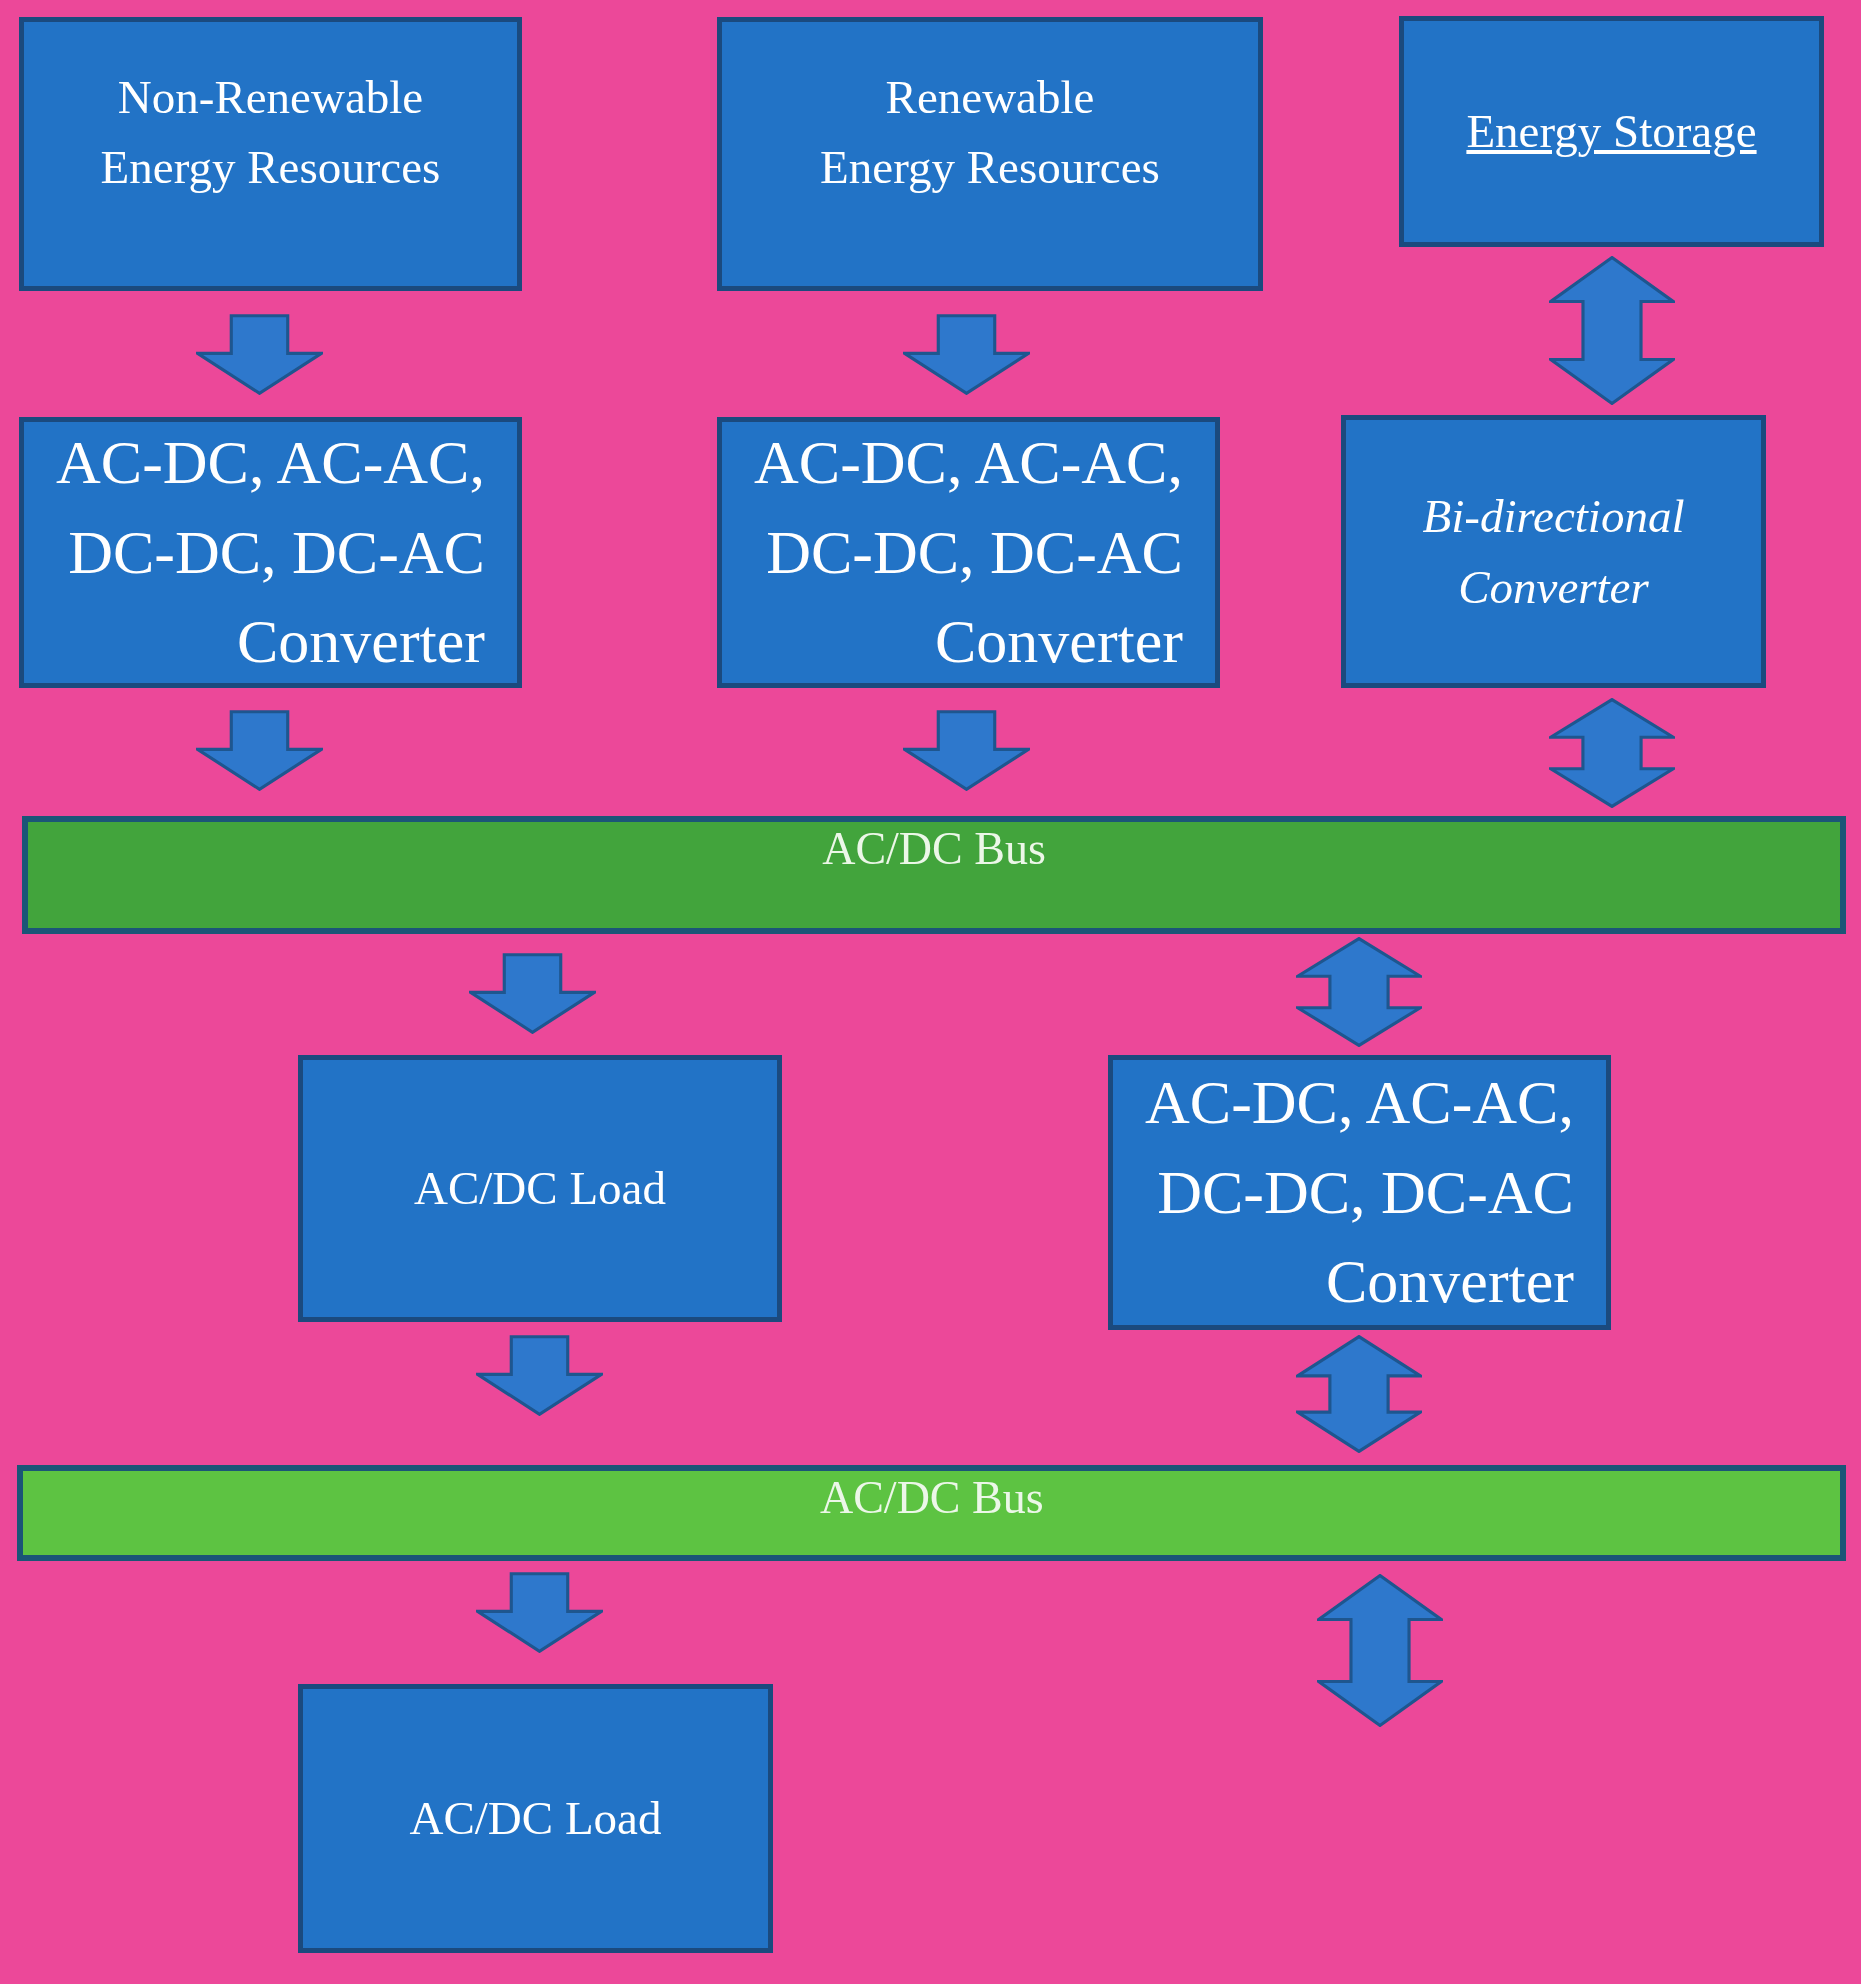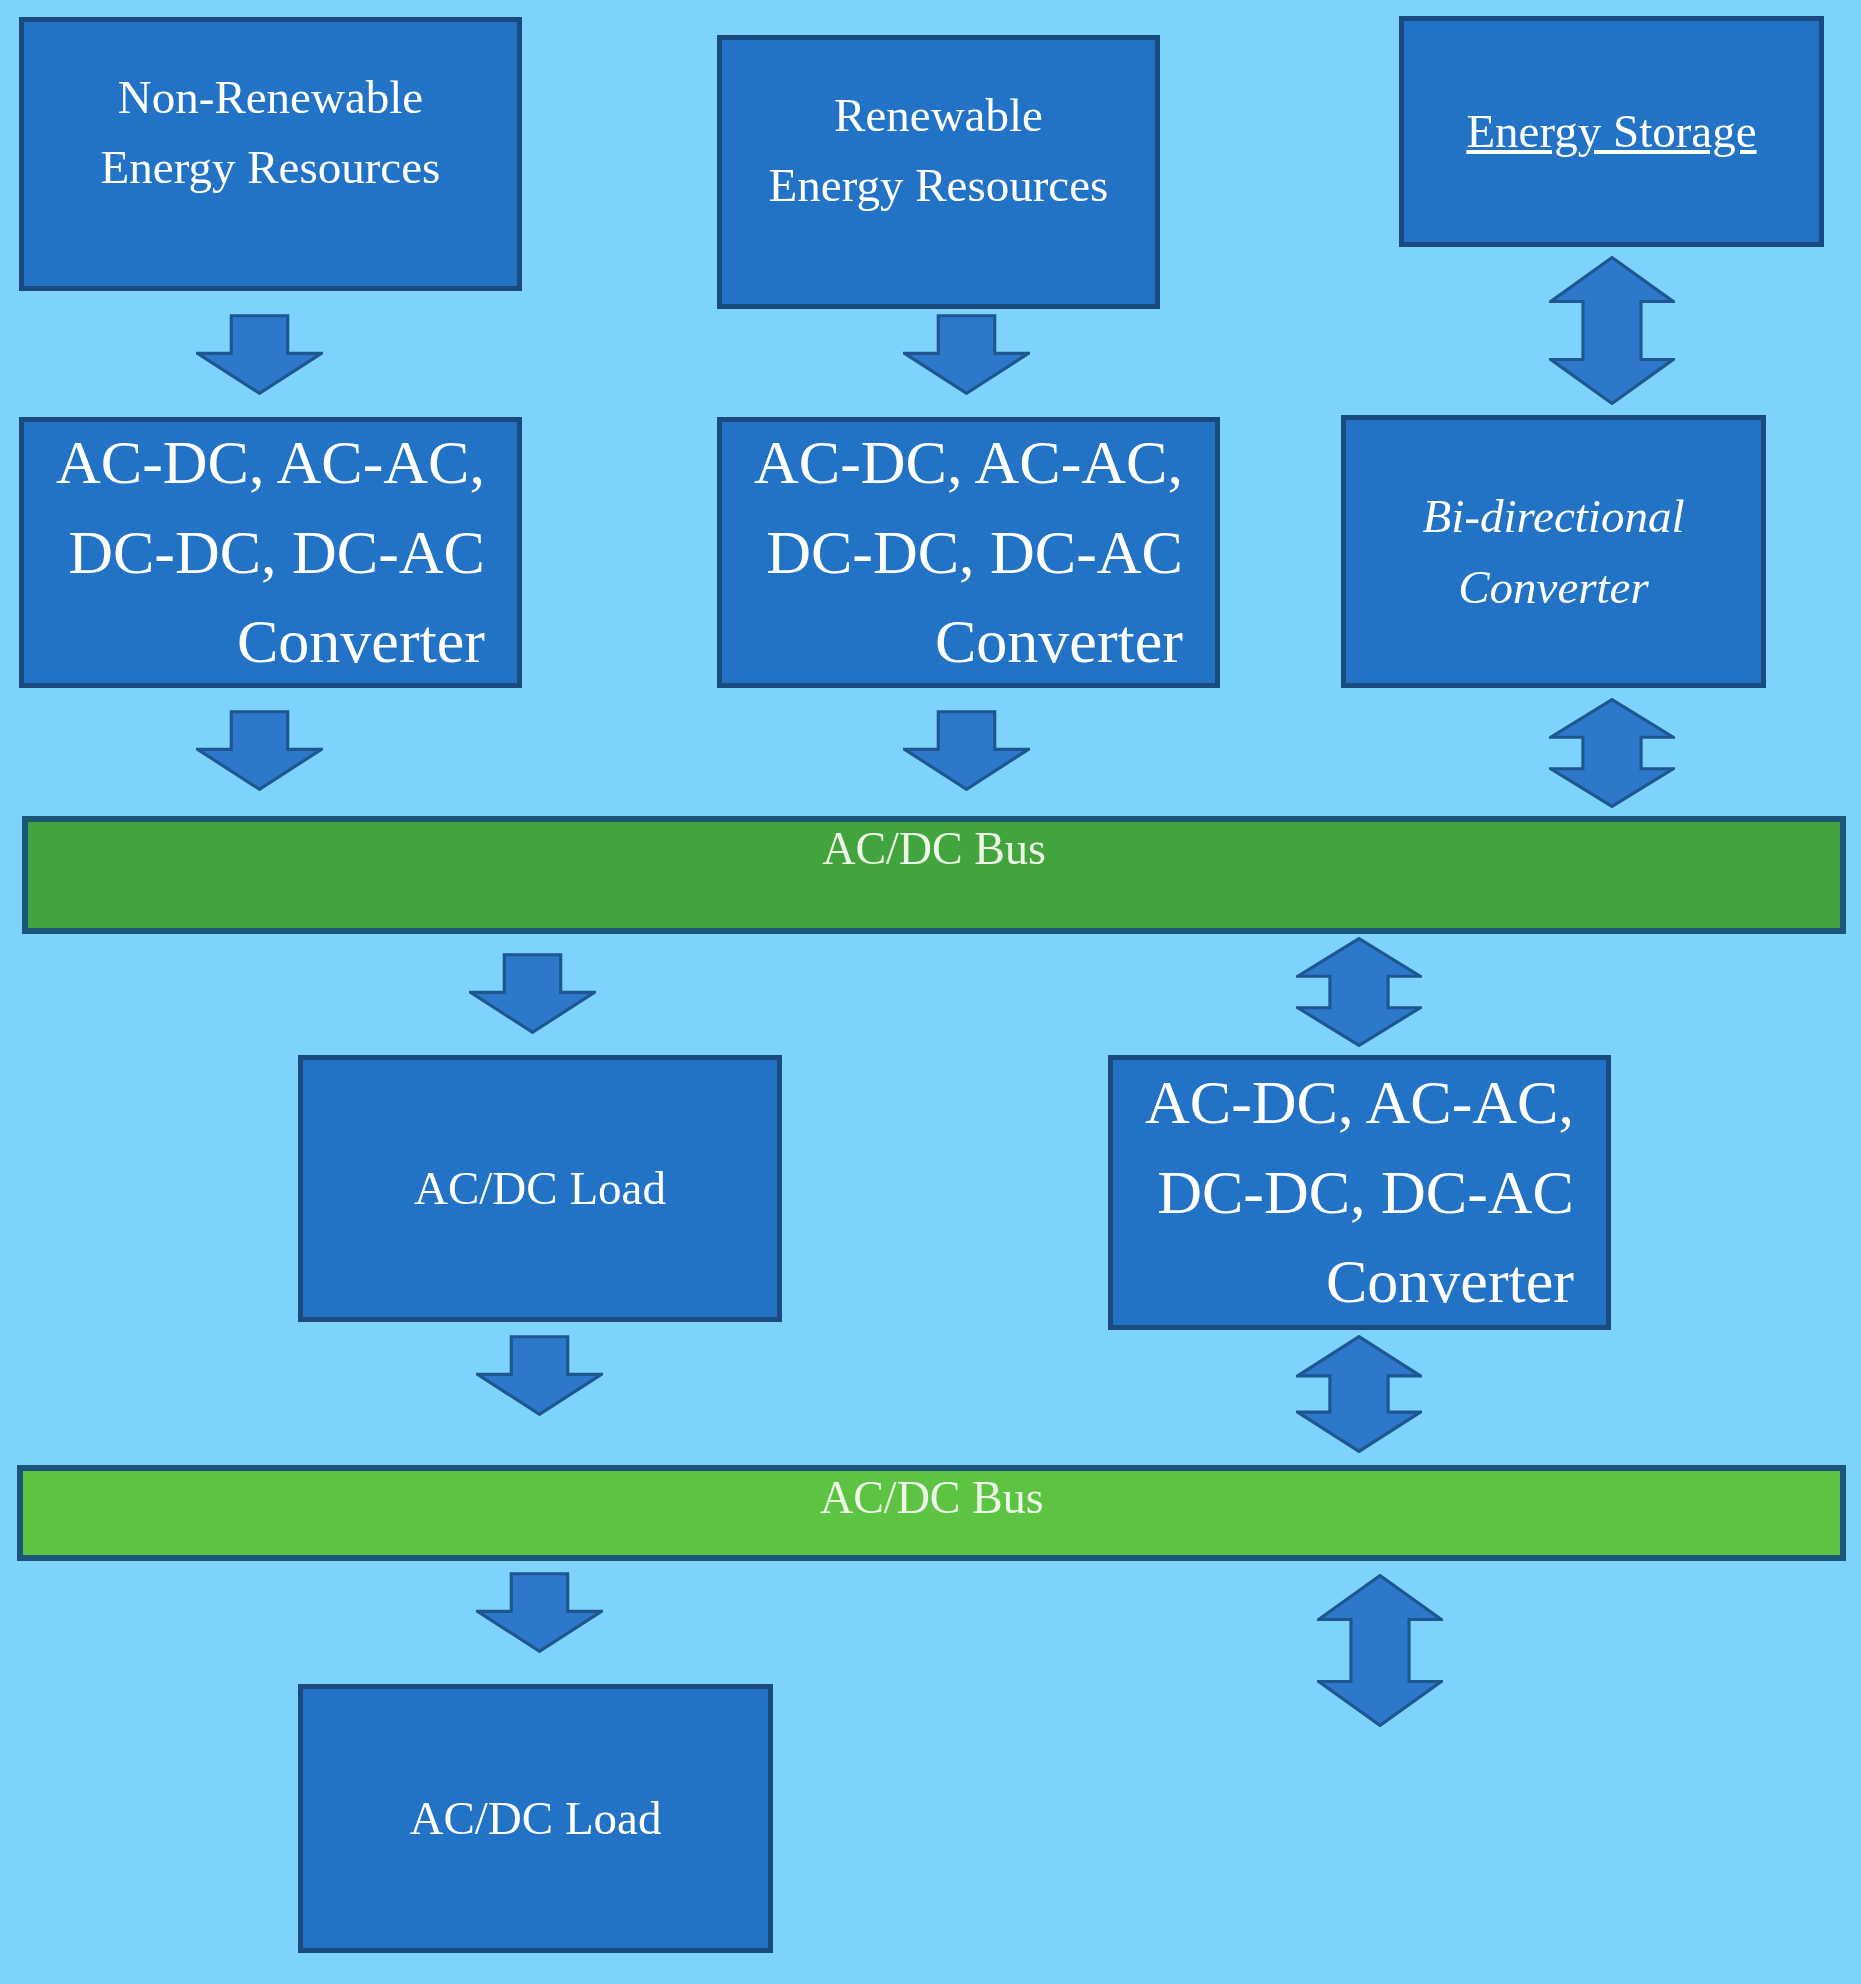--- a/index.html
+++ b/index.html
@@ -1,20 +1,20 @@
 <!DOCTYPE html>
 <html style="--box-fill: #2273C6; --box-border: #1B4A7E; --arrow-fill: #2E78CC; --arrow-border: #1E568F; --bus1-fill: #42A43C; --bus2-fill: #5DC342; --bus-border: #1B5577; --box-text: #FFFFFF; --bus-text: #ECF7E8;font-size:12.6px"><head>
 <meta charset="utf-8">
 <style>
   html, body { margin: 0; padding: 0; background: #ffffff; }
   #canvas {
     position: relative;
     width: 1862px;
     height: 1984px;
-    background: #7dd3fc;
+    background: #ec4899;
     font-family: "Liberation Serif", "DejaVu Serif", serif;
     overflow: hidden;
   }
   .box {
     position: absolute;
     box-sizing: border-box;
     background: var(--box-fill);
     border: 5.5px solid var(--box-border);
     color: var(--box-text);
     display: flex;
@@ -51,21 +51,21 @@
 </style>
 </head>
 <body>
 
 <div id="canvas">
 
   <div class="box" style="left:19px; top:17.3px; width:503px; height:274px;">
     <span class="nudge-up">Non-Renewable
 Energy Resources</span>
   </div>
-  <div class="box" style="left:717px; top:35px; width:443px; height:274px;">
+  <div class="box" style="left:717px; top:17px; width:546px; height:274px;">
     <span class="nudge-up">Renewable
 Energy Resources</span>
   </div>
   <div class="box" style="left:1399px; top:15.7px; width:425px; height:231px;text-decoration:underline;">
     <span>Energy Storage</span>
   </div>
 
   <div class="arrow" style="left:196px; top:314px;">
     <svg width="127" height="81" viewBox="0 0 162 103">
       <polygon points="45,2 117,2 117,50 160,50 81,101 2,50 45,50"></polygon>

